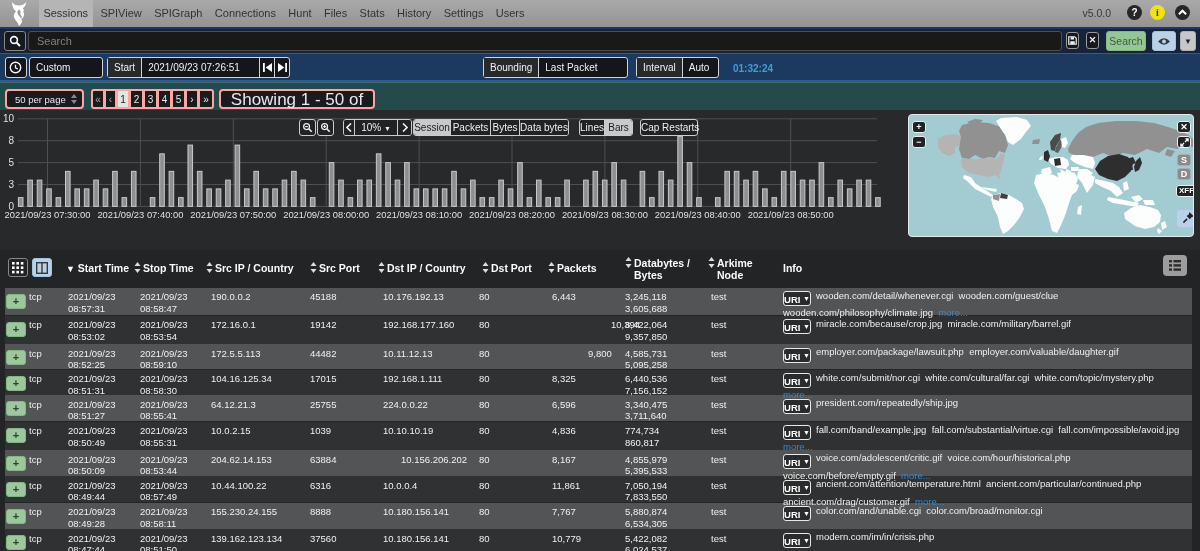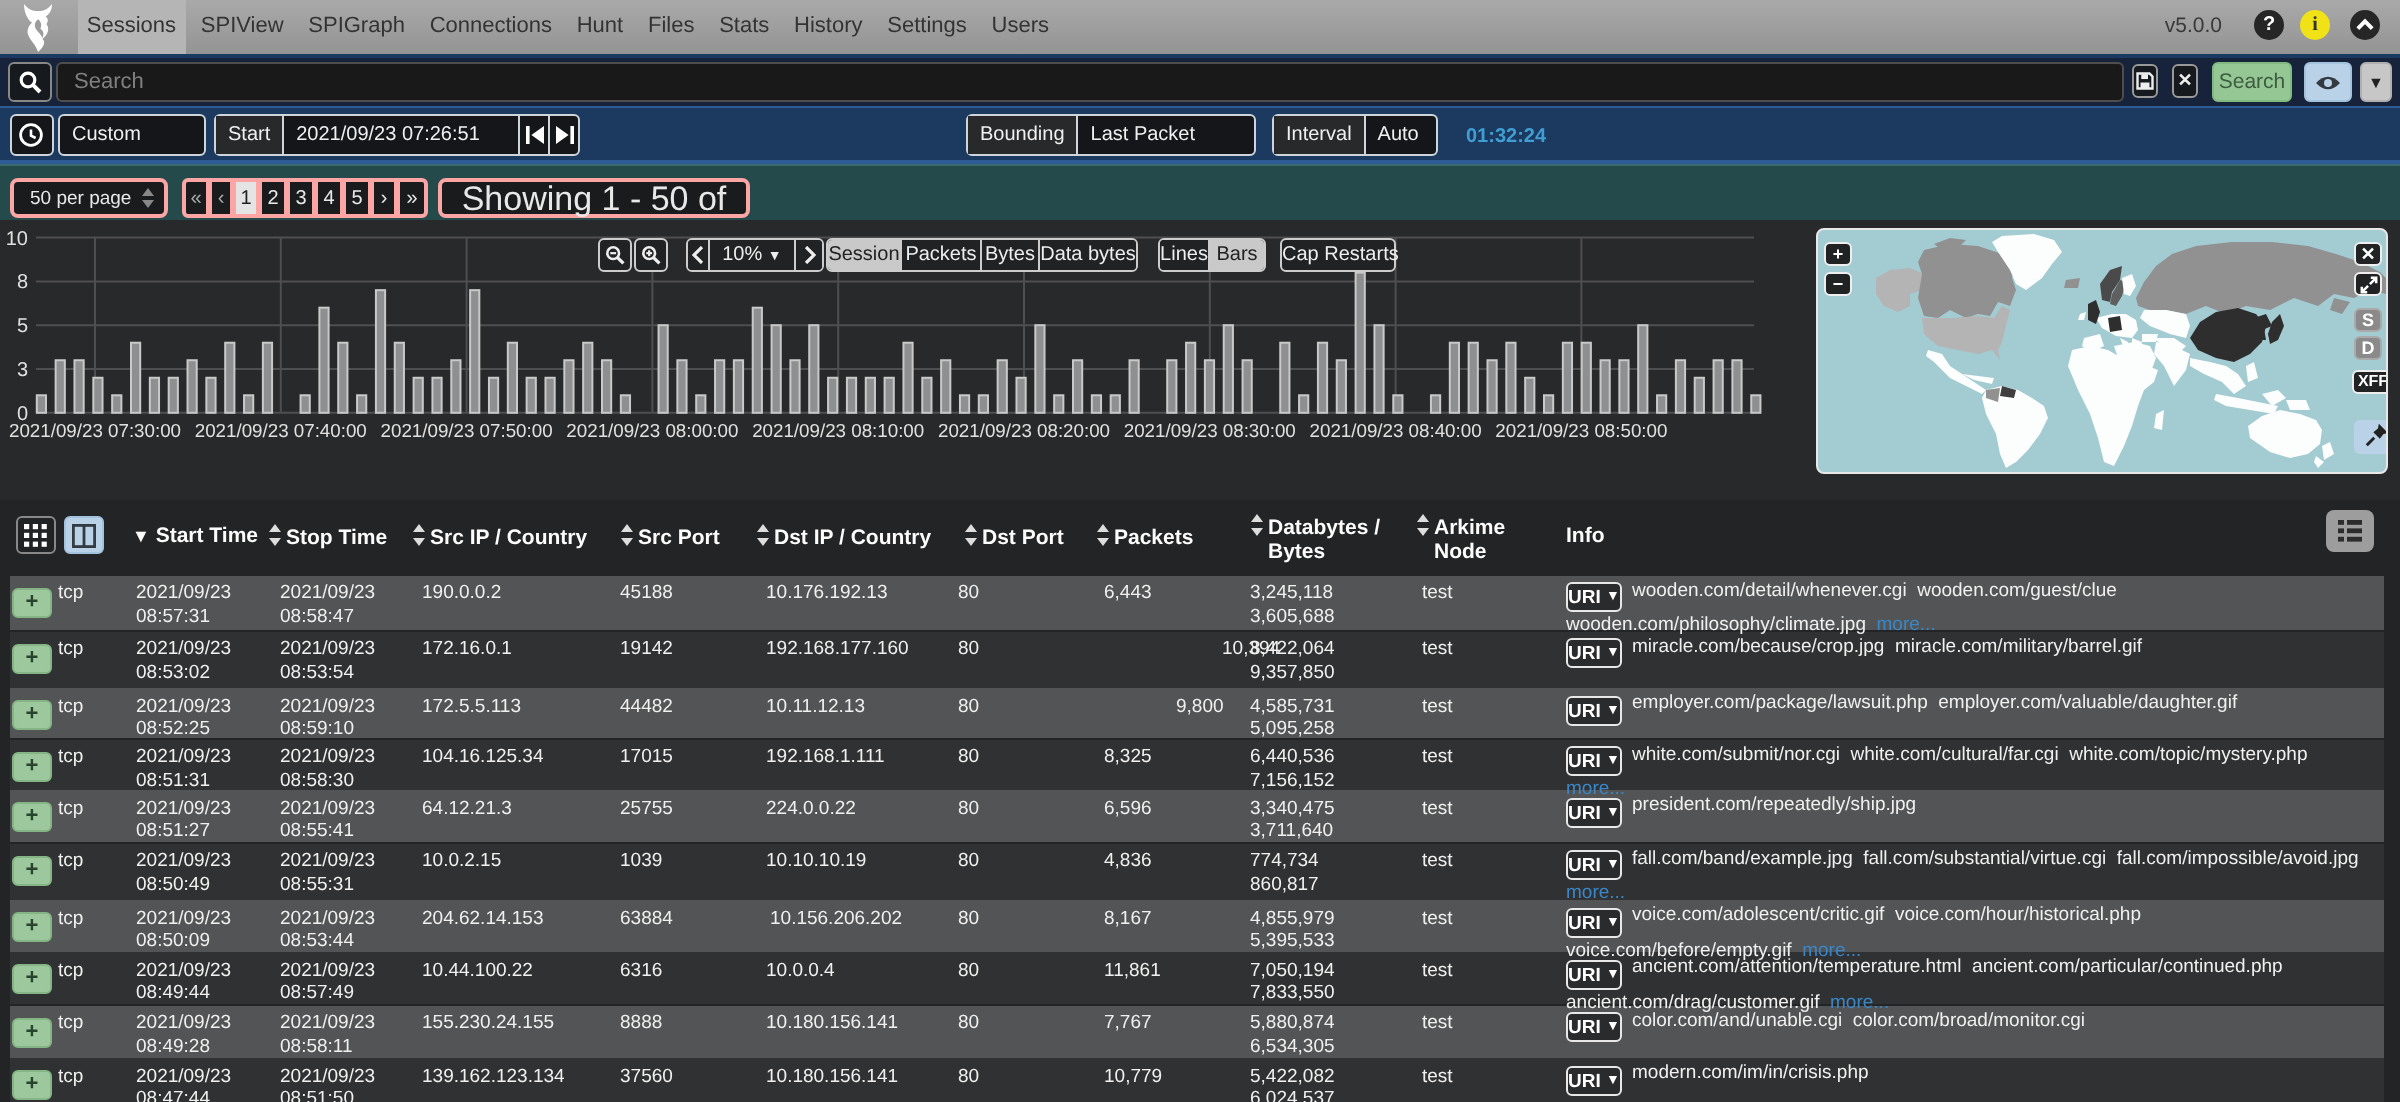--- a/index.html
+++ b/index.html
@@ -540,21 +540,21 @@
         <div class="c" style="left:706px;">test</div>
         <div class="info"><span class="uri">URI <span class="uc">▼</span></span>fall.com/band/example.jpg&nbsp; fall.com/substantial/virtue.cgi&nbsp; fall.com/impossible/avoid.jpg<br><span class="more">more...</span></div>
       </div>
       <div class="row" style="top:450px;height:25.5px;background:#535455;z-index:24;">
         <div class="plus">+</div>
         <div class="c" style="left:24px;">tcp</div>
         <div class="c" style="left:63px;">2021/09/23<br>08:50:09</div>
         <div class="c" style="left:135px;">2021/09/23<br>08:53:44</div>
         <div class="c" style="left:206px;">204.62.14.153</div>
         <div class="c" style="left:305px;">63884</div>
-        <div class="c" style="left:380px;">10.156.206.202</div>
+        <div class="c" style="left:396px;">10.156.206.202</div>
         <div class="c" style="left:474px;">80</div>
         <div class="c" style="left:547px;">8,167</div>
         <div class="c" style="left:620px;">4,855,979<br>5,395,533</div>
         <div class="c" style="left:706px;">test</div>
         <div class="info"><span class="uri">URI <span class="uc">▼</span></span>voice.com/adolescent/critic.gif&nbsp; voice.com/hour/historical.php<br>voice.com/before/empty.gif &nbsp;<span class="more">more...</span></div>
       </div>
       <div class="row" style="top:476px;height:26px;background:#303132;z-index:23;">
         <div class="plus">+</div>
         <div class="c" style="left:24px;">tcp</div>
         <div class="c" style="left:63px;">2021/09/23<br>08:49:44</div>

